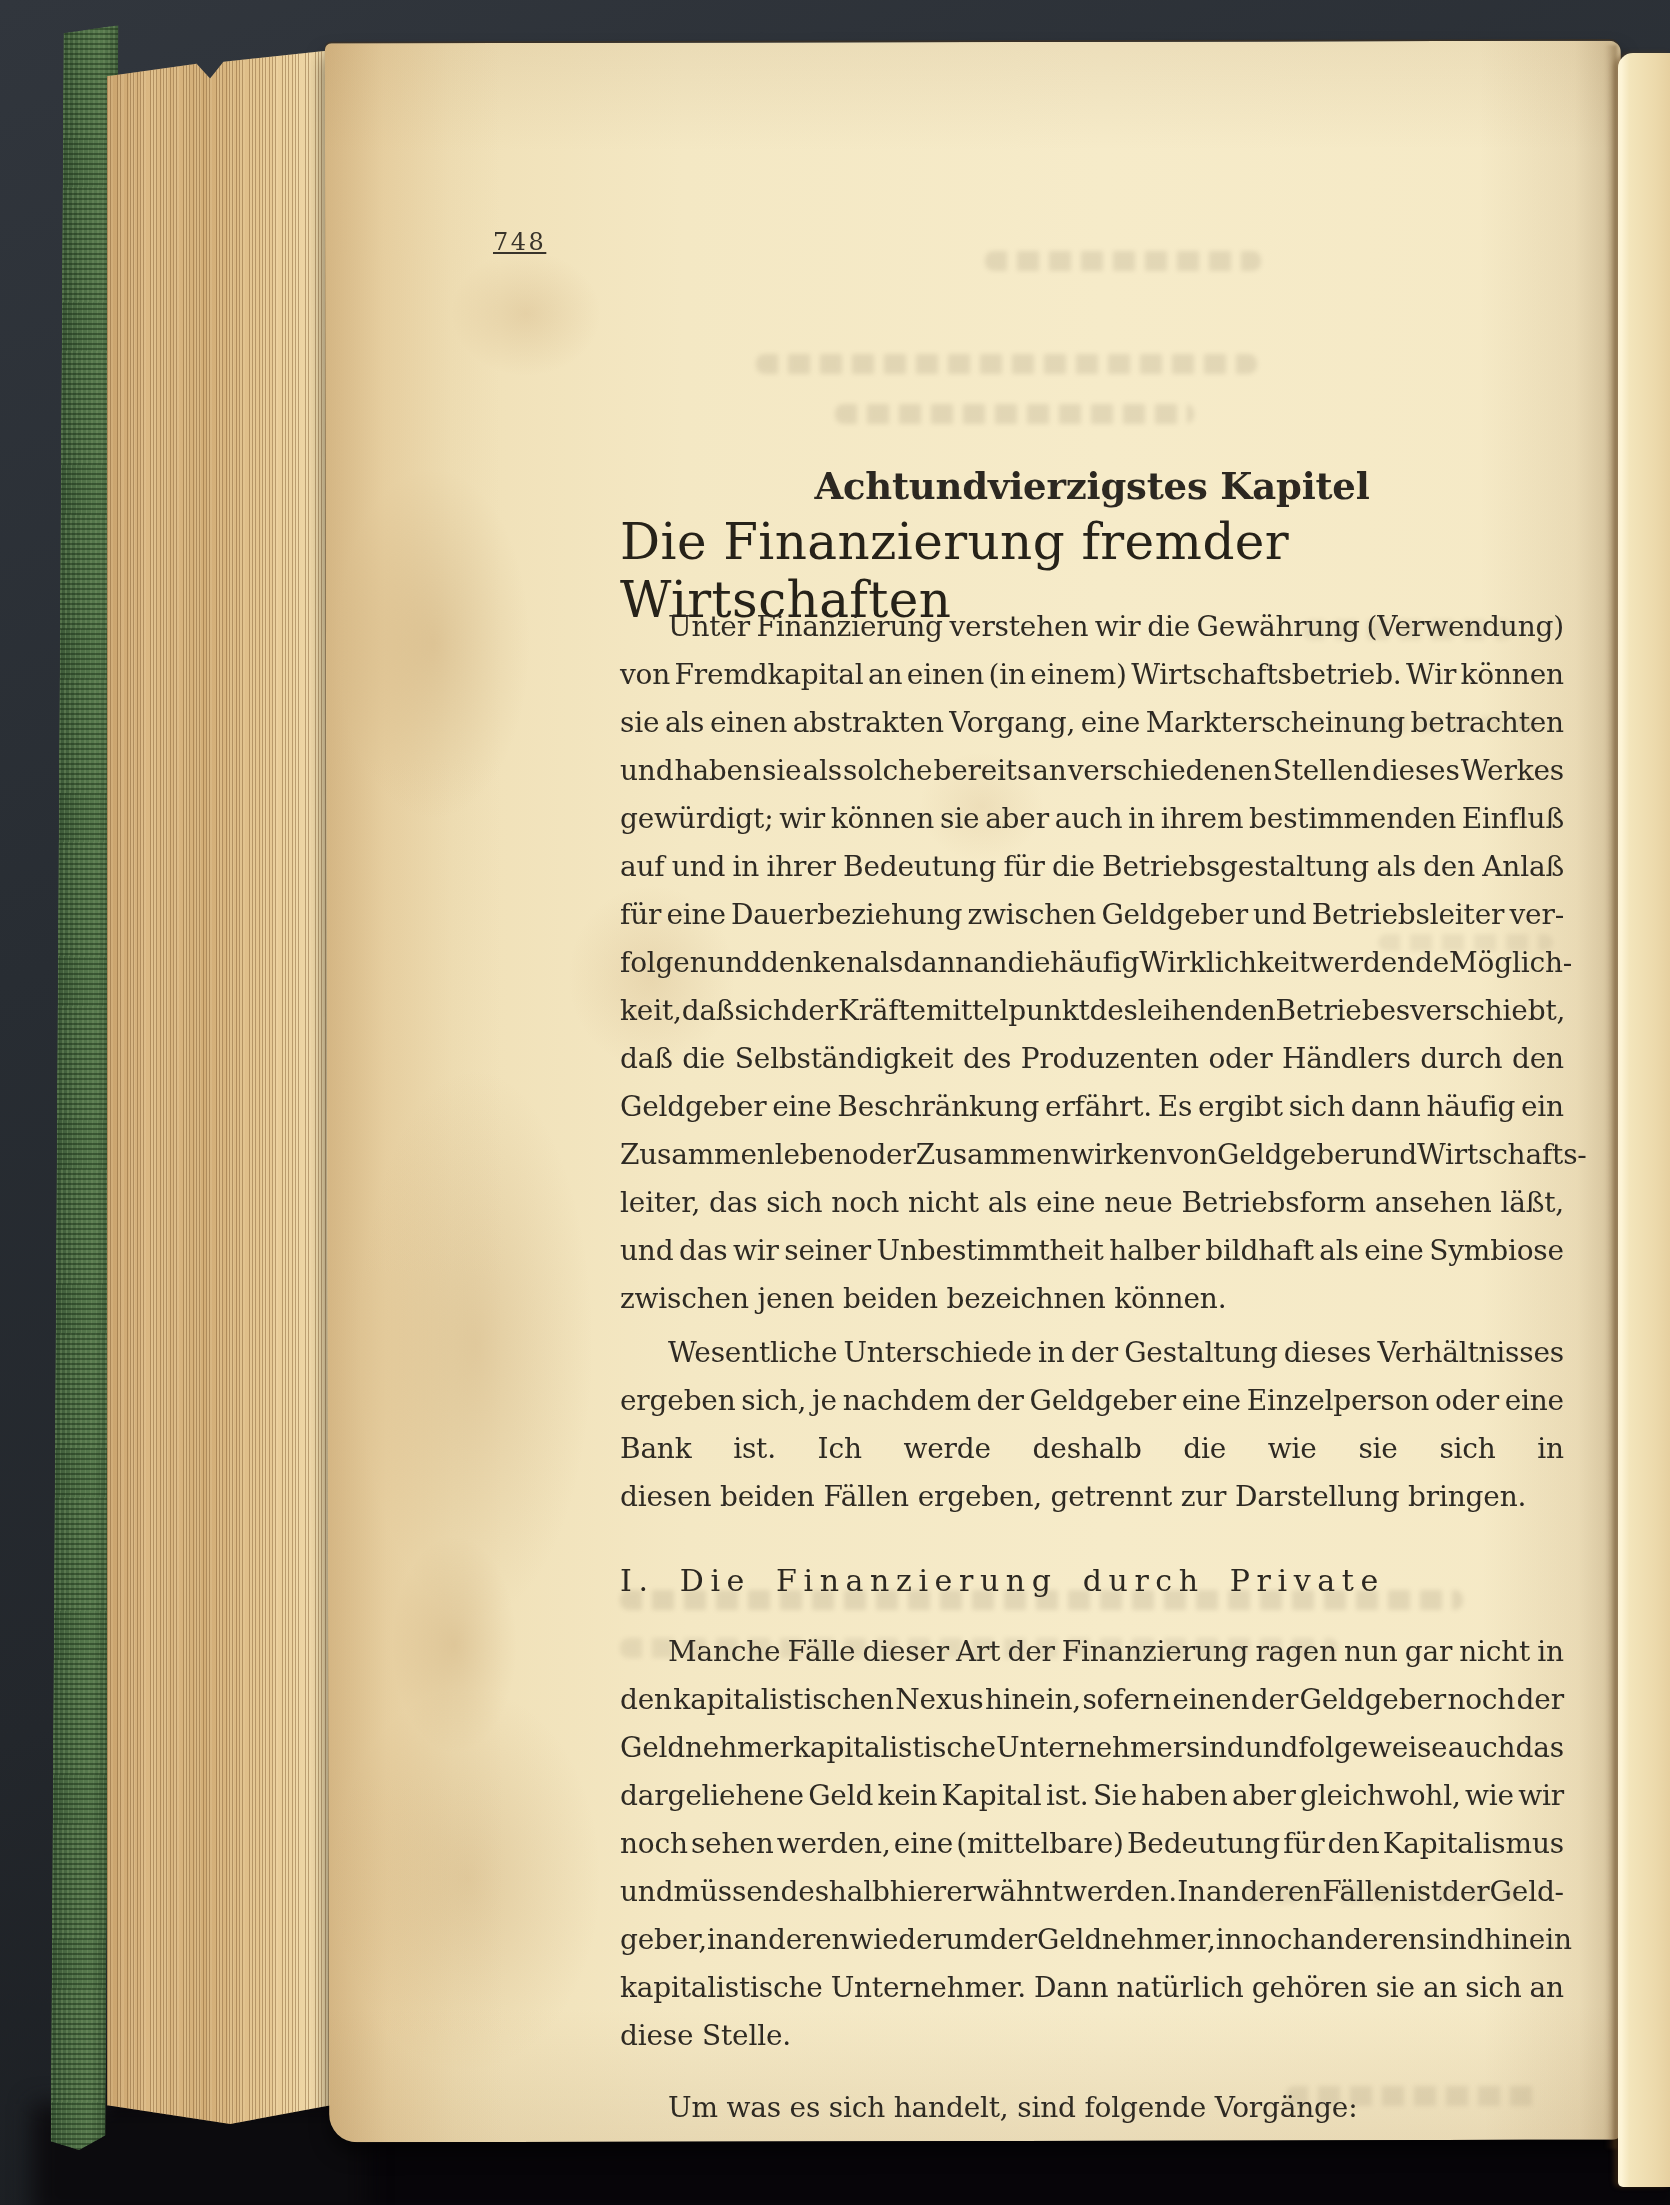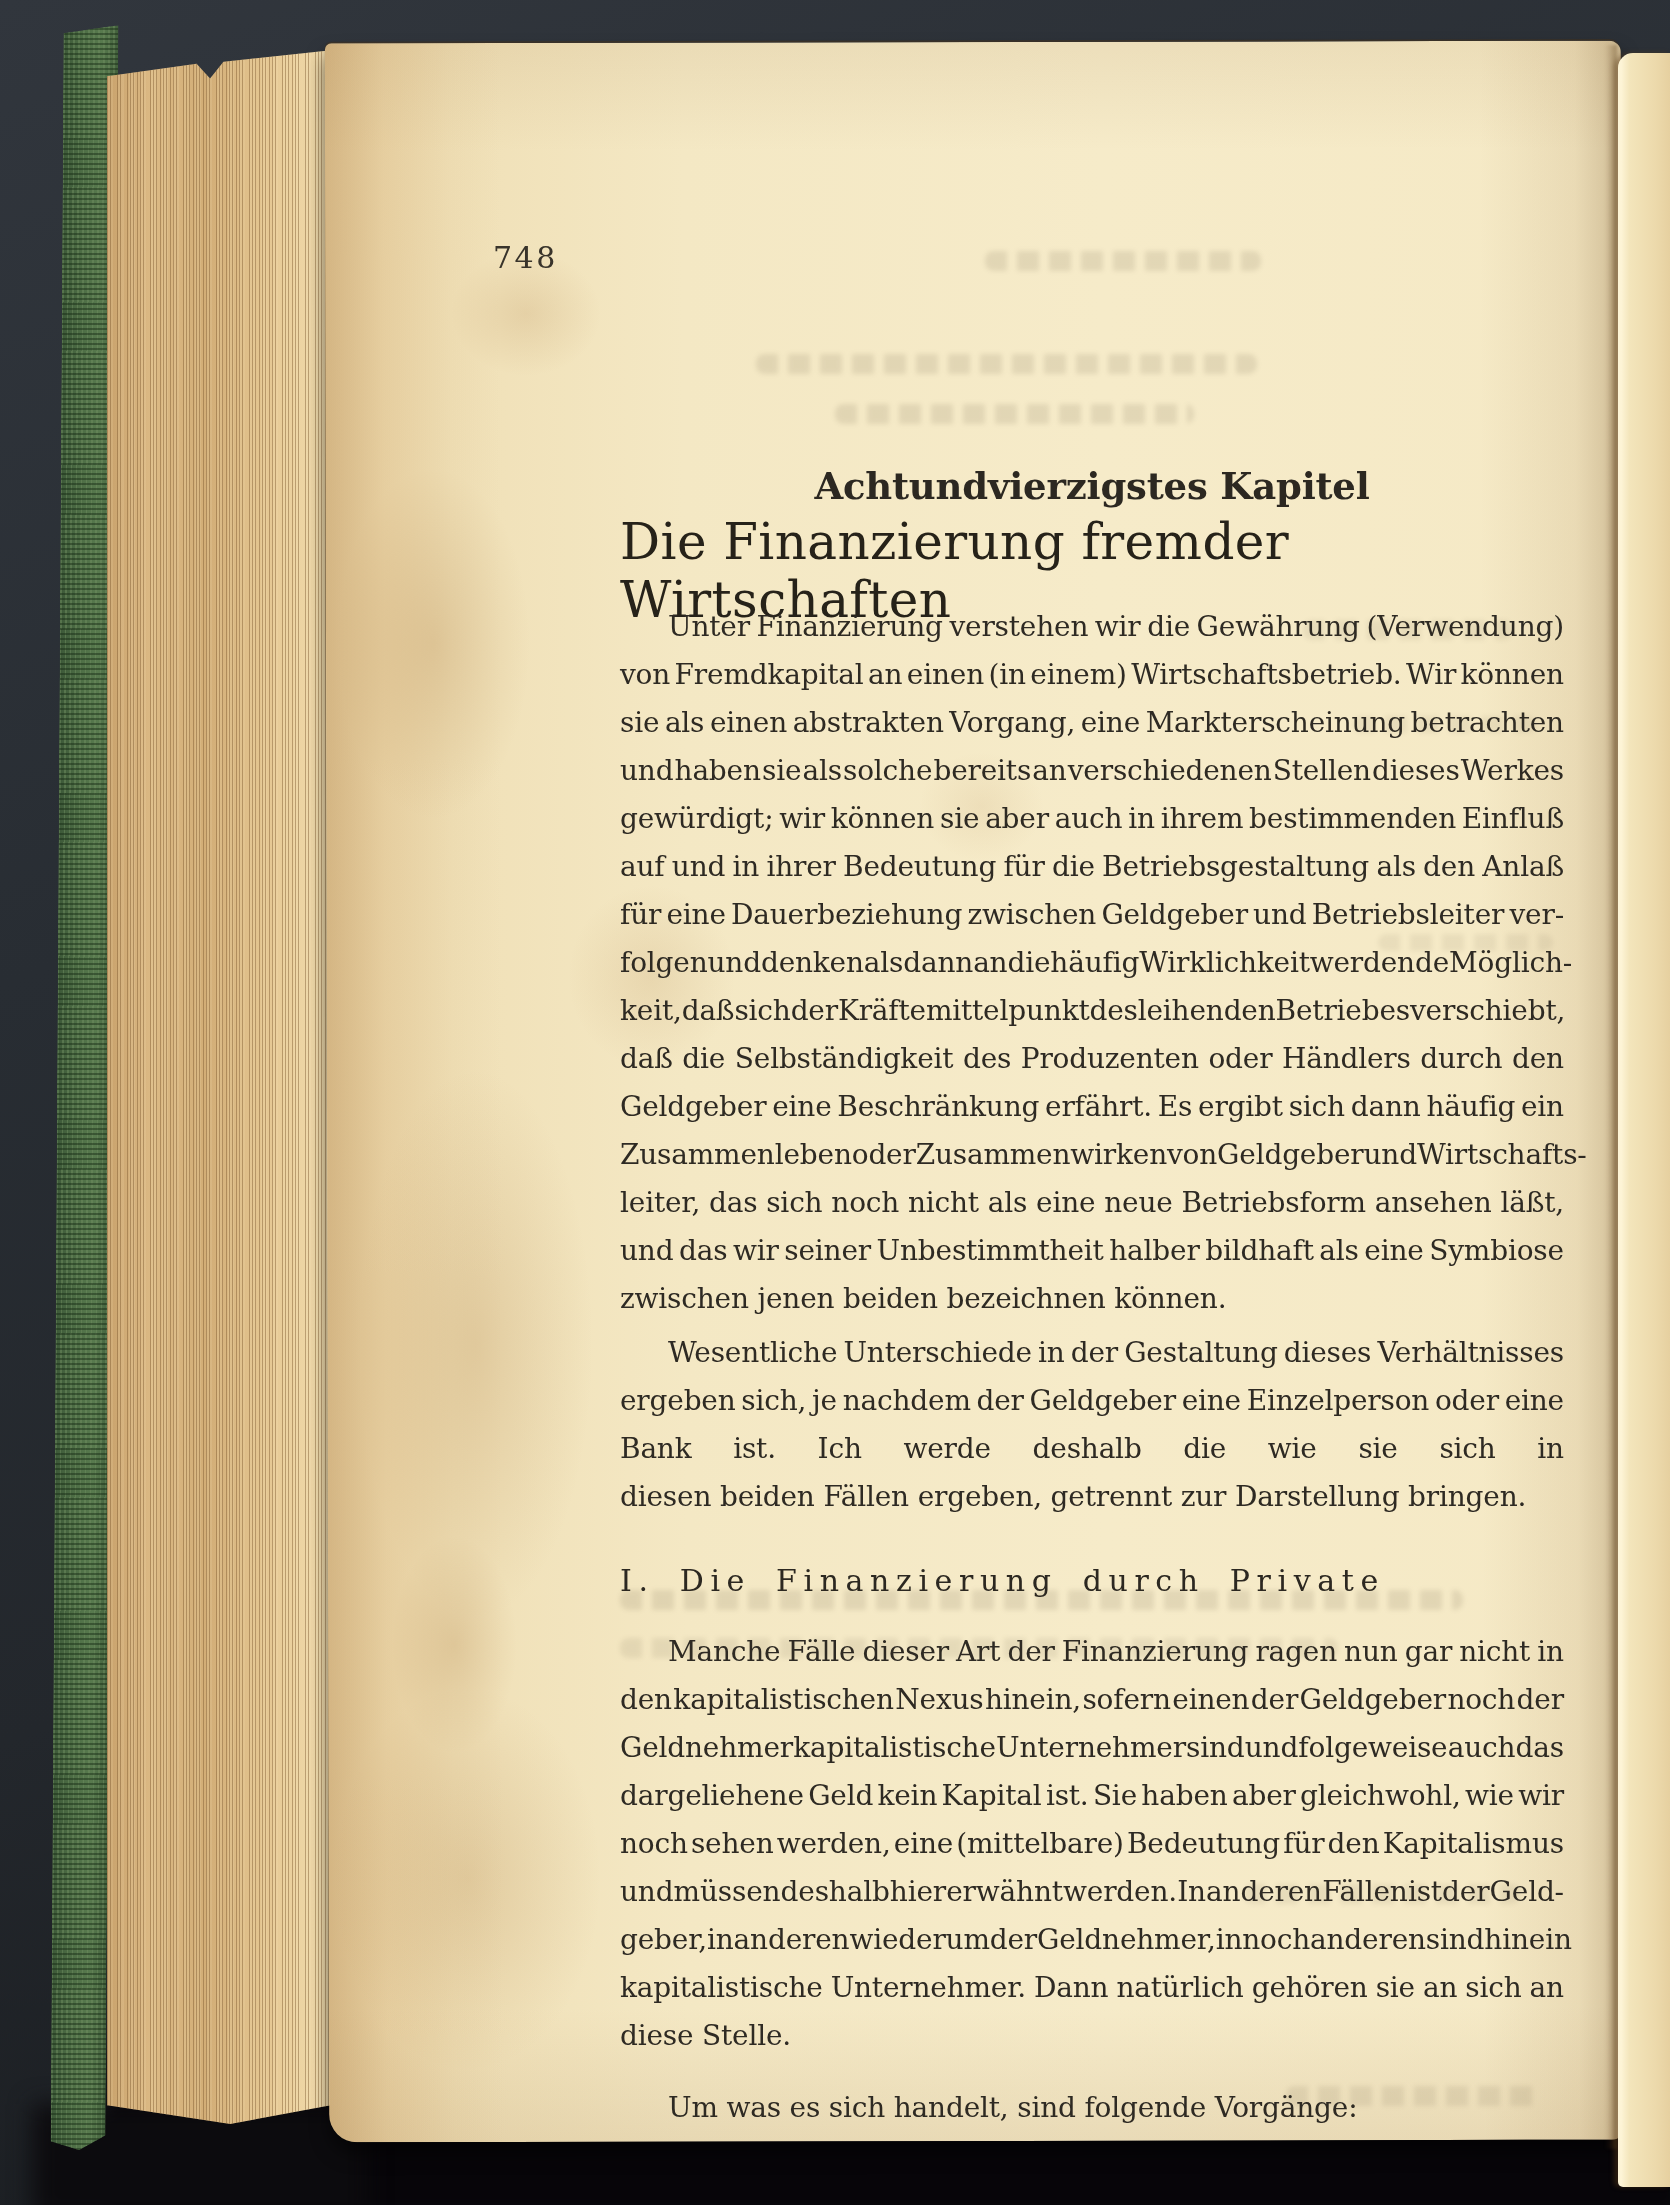--- a/index.html
+++ b/index.html
@@ -60,21 +60,21 @@
   .g4{left:1303px;top:620px;width:209px;opacity:.10;}
   .g5{left:620px;top:1590px;width:843px;}
   .g6{left:620px;top:1638px;width:718px;opacity:.11;}
   .g7{left:1244px;top:1884px;width:276px;opacity:.10;}
   .g8{left:1286px;top:2086px;width:251px;opacity:.12;}
   .g9{left:1353px;top:716px;width:184px;height:16.7px;opacity:.09;}
   .g10{left:1378px;top:934px;width:175px;height:16.7px;opacity:.09;}
   
   .text{position:absolute;left:620px;top:0;width:944px;color:#2e2a23;
     font-size:28px;letter-spacing:-0.2px;}
-  .pagenum{position:absolute;left:-127px;top:240px;font-size:30px;letter-spacing:2.5px;color:#39342b;}
+  .pagenum{position:absolute;left:-127px;top:228px;font-size:24px;letter-spacing:2.5px;color:#39342b;text-decoration:underline;}
   .chapter{position:absolute;top:464px;width:100%;text-align:center;font-size:37px;font-weight:600;color:#2c2821;}
   .title{position:absolute;top:513px;width:100%;text-align:left;font-size:50px;font-weight:400;
     letter-spacing:0.4px;color:#262219;}
   .section{position:absolute;top:1563px;width:100%;font-size:30px;
     letter-spacing:.22em;word-spacing:.30em;color:#2c2821;}
   .para{position:absolute;left:0;width:100%;}
   .p1{top:603px;} .p2{top:1329px;} .p3{top:1628px;} .p4{top:2084px;}
   .line{display:flex;justify-content:space-between;height:48px;line-height:48px;white-space:nowrap;}
   .line.ind{padding-left:48px;}
   .line.end{display:block;}

